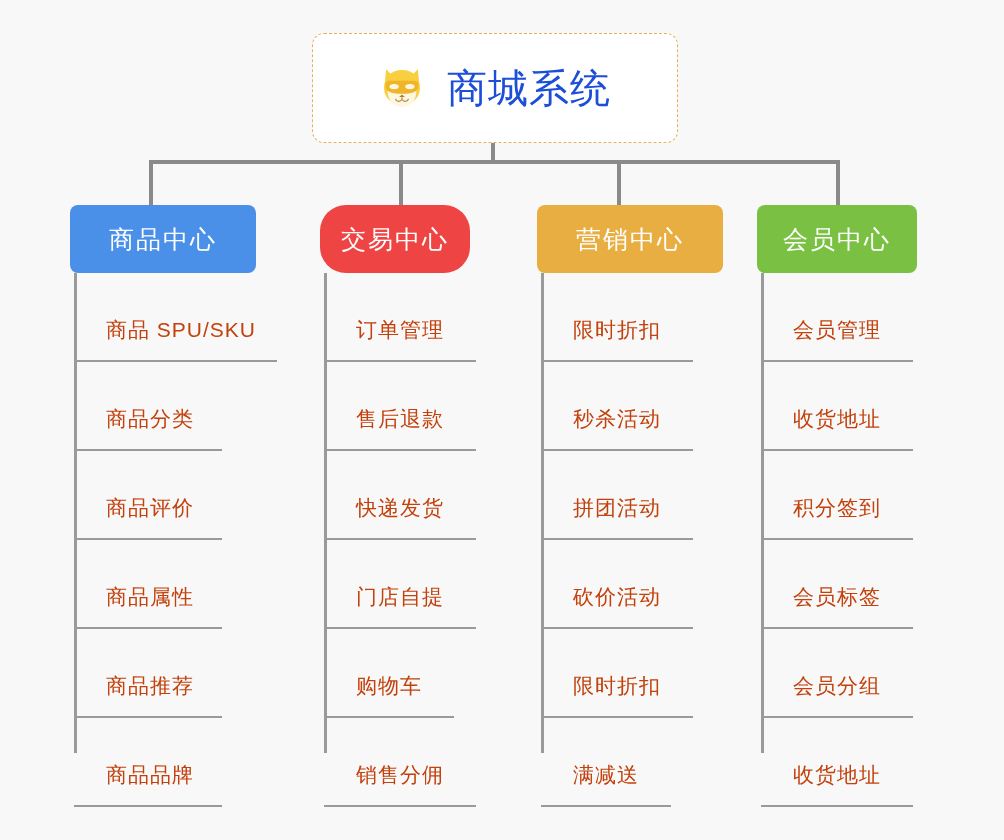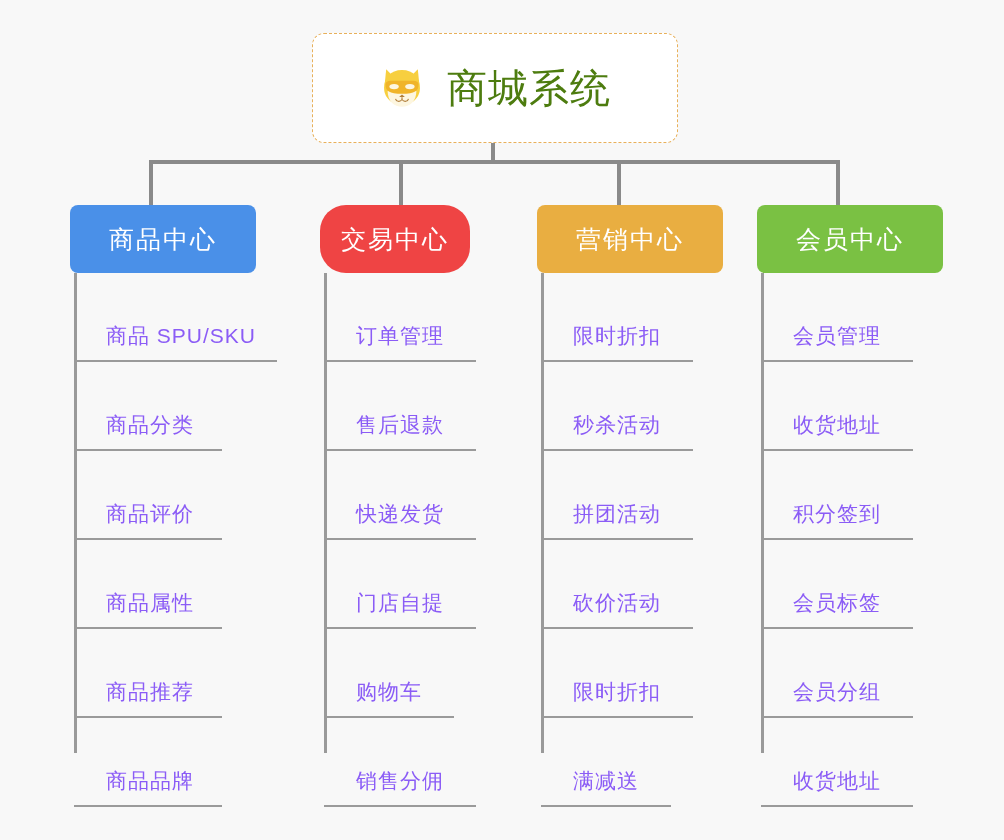--- a/index.html
+++ b/index.html
@@ -40,21 +40,21 @@
   }
   .root-icon {
     width: 46px;
     height: 46px;
     flex: 0 0 auto;
     display: block;
   }
   .root-title {
     font-size: 40px;
     line-height: 1;
-    color: #4d7c0f;
+    color: #1d4ed8;
     letter-spacing: 1px;
     white-space: nowrap;
     margin-left: 8px;
   }
 
   
   .conn {
     position: absolute;
     background: #8a8a8a;
   }
@@ -94,23 +94,23 @@
     left: 0;
   }
   .leaf-item {
     position: relative;
     height: 89px;
     box-sizing: border-box;
   }
   .leaf-label {
     position: absolute;
     left: 32px;
-    bottom: 12px;
+    bottom: 18px;
     font-size: 21px;
-    color: #8b5cf6;
+    color: #c2410c;
     white-space: nowrap;
     letter-spacing: 1px;
   }
   .leaf-rule {
     position: absolute;
     left: 0;
     bottom: 0;
     height: 2px;
     background: #9a9a9a;
   }
@@ -246,21 +246,21 @@
         <div class="leaf-rule" style="width:152px;"></div>
       </div>
       <div class="leaf-item">
         <div class="leaf-label">满减送</div>
         <div class="leaf-rule" style="width:130px;"></div>
       </div>
     </div>
   </div>
 
   <div class="branch" style="left:745px; width:186px;">
-    <div class="branch-card" style="width:186px; background:#7ac143;">
+    <div class="branch-card" style="width:160px; background:#7ac143;">
       <span>会员中心</span>
     </div>
     <div class="spine" style="left:16px; height:480px;"></div>
     <div class="leaf-list" style="left:16px;">
       <div class="leaf-item">
         <div class="leaf-label">会员管理</div>
         <div class="leaf-rule" style="width:152px;"></div>
       </div>
       <div class="leaf-item">
         <div class="leaf-label">收货地址</div>

